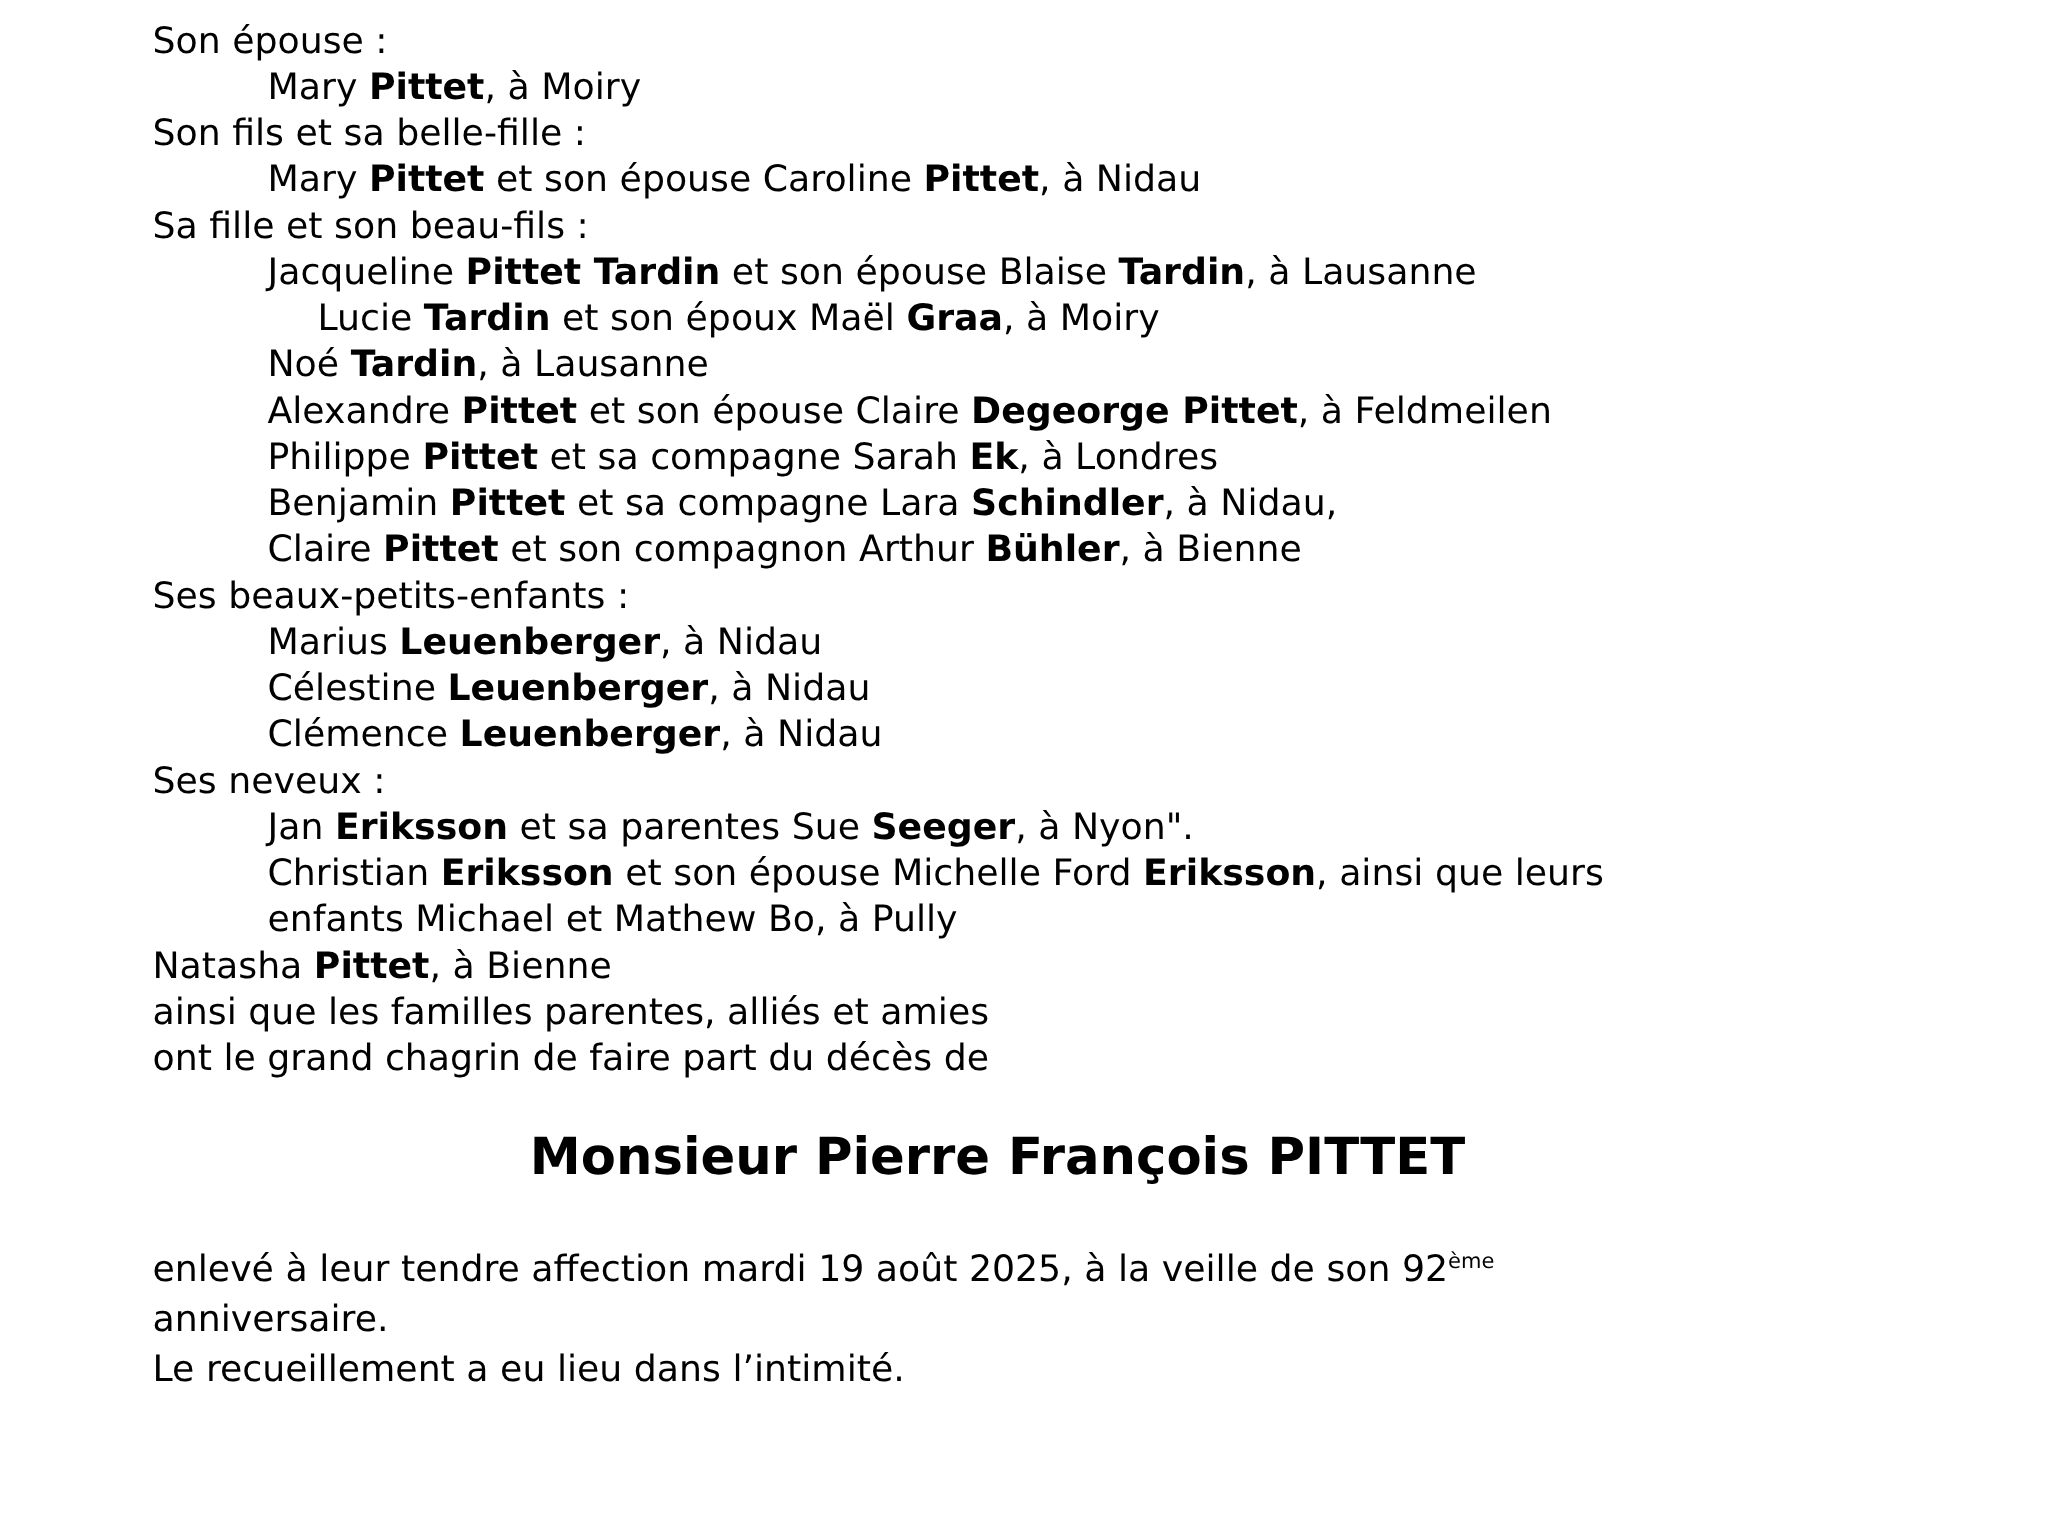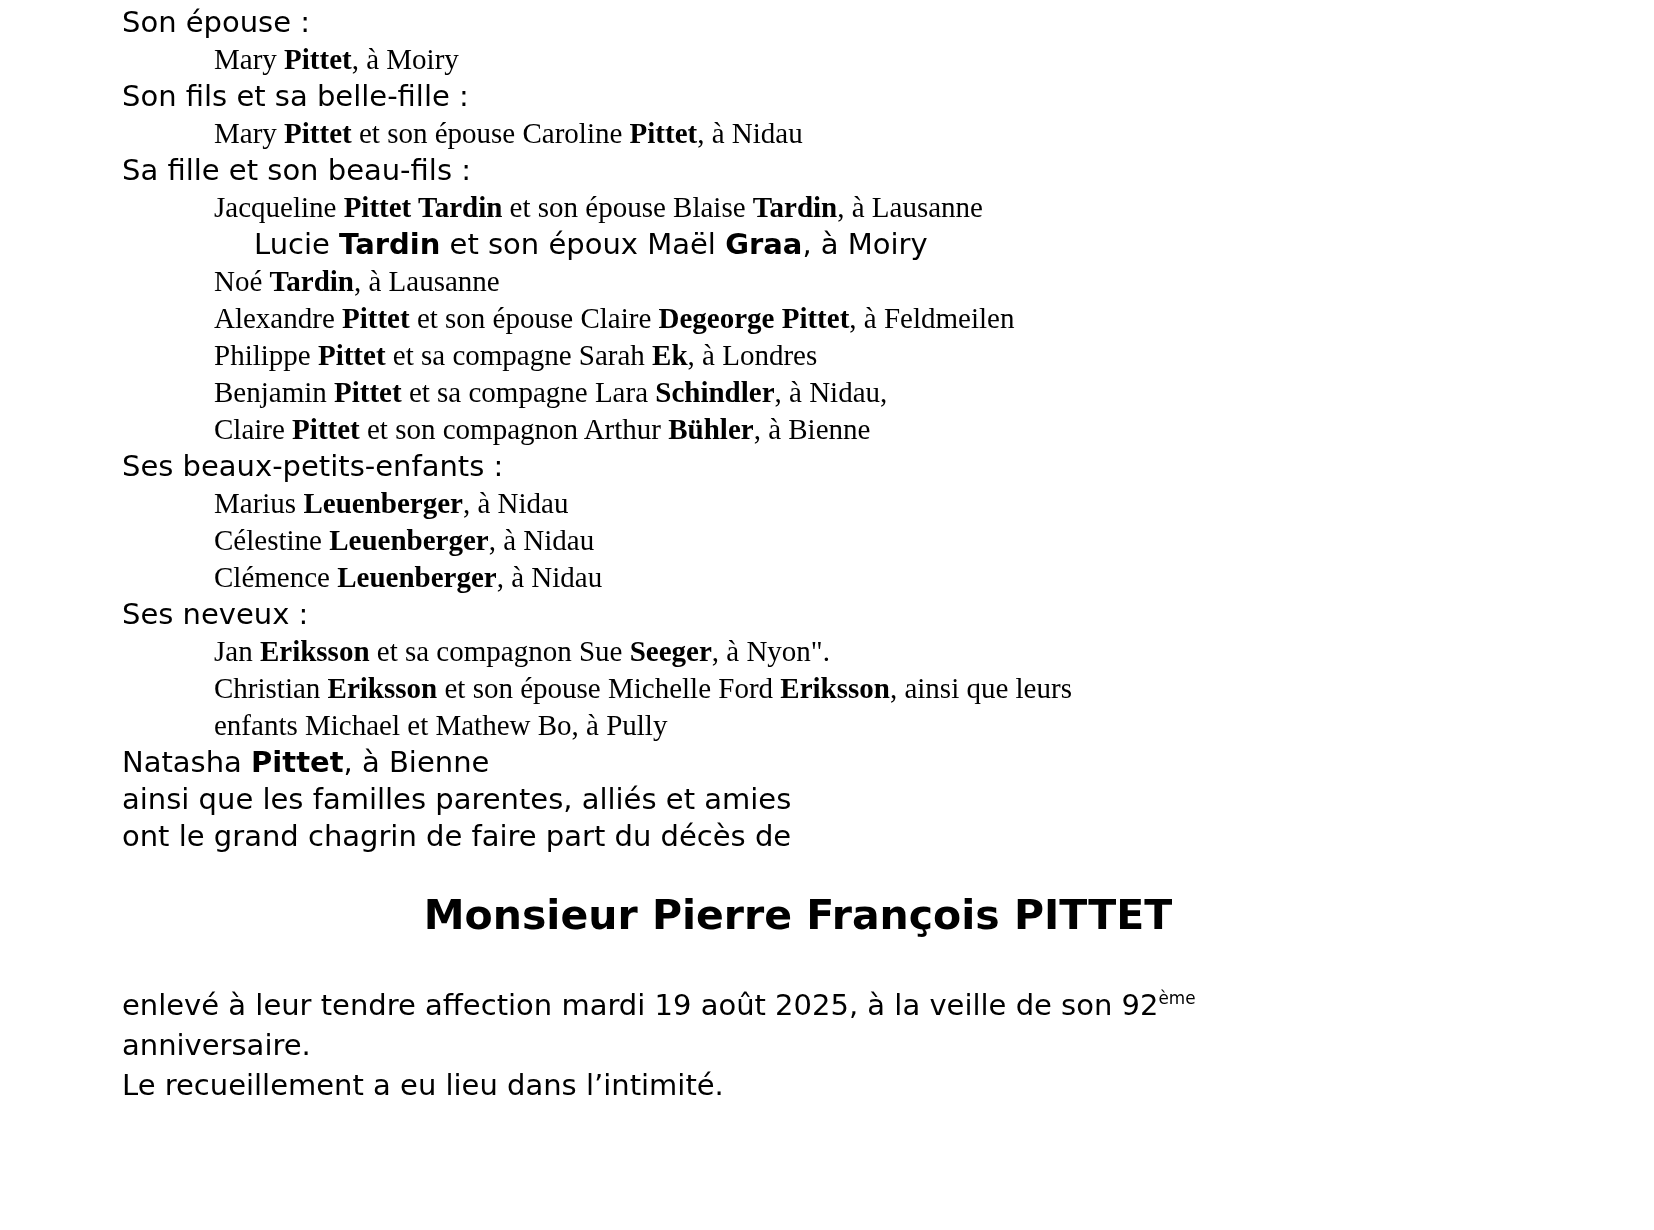--- a/index.html
+++ b/index.html
@@ -8,30 +8,30 @@
     background: #ffffff;
   }
   body {
     width: 1654px;
     height: 1230px;
     font-family: "DejaVu Sans", sans-serif;
     color: #000000;
     overflow: hidden;
   }
   .content {
-    padding-top: 4px;
+    padding-top: 14px;
     padding-left: 122px;
     width: 1352px;
   }
   .line {
     font-size: 29px;
     line-height: 37px;
   }
   .indent-0 { padding-left: 0; }
-  .indent-1 { padding-left: 92px; font-family: Liberation Serif, serif; }
+  .indent-1 { padding-left: 92px; }
   .indent-2 { padding-left: 132px; }
   .b { font-weight: bold; }
   .deceased-name {
     font-size: 41px;
     line-height: 48px;
     font-weight: bold;
     text-align: center;
     margin: 36px 0 46px 0;
   }
   .closing .line {
@@ -57,21 +57,21 @@
       <div class="line indent-1"><span>Noé </span><span class="b">Tardin</span><span>, à Lausanne</span></div>
       <div class="line indent-1"><span>Alexandre </span><span class="b">Pittet</span><span> et son épouse Claire </span><span class="b">Degeorge Pittet</span><span>, à Feldmeilen</span></div>
       <div class="line indent-1"><span>Philippe </span><span class="b">Pittet</span><span> et sa compagne Sarah </span><span class="b">Ek</span><span>, à Londres</span></div>
       <div class="line indent-1"><span>Benjamin </span><span class="b">Pittet</span><span> et sa compagne Lara </span><span class="b">Schindler</span><span>, à Nidau,</span></div>
       <div class="line indent-1"><span>Claire </span><span class="b">Pittet</span><span> et son compagnon Arthur </span><span class="b">Bühler</span><span>, à Bienne</span></div>
       <div class="line indent-0"><span>Ses beaux-petits-enfants :</span></div>
       <div class="line indent-1"><span>Marius </span><span class="b">Leuenberger</span><span>, à Nidau</span></div>
       <div class="line indent-1"><span>Célestine </span><span class="b">Leuenberger</span><span>, à Nidau</span></div>
       <div class="line indent-1"><span>Clémence </span><span class="b">Leuenberger</span><span>, à Nidau</span></div>
       <div class="line indent-0"><span>Ses neveux :</span></div>
-      <div class="line indent-1"><span>Jan </span><span class="b">Eriksson</span><span> et sa compagnon Sue </span><span class="b">Seeger</span><span>, à Nyon".</span></div>
+      <div class="line indent-1"><span>Jan </span><span class="b">Eriksson</span><span> et sa parentes Sue </span><span class="b">Seeger</span><span>, à Nyon".</span></div>
       <div class="line indent-1"><span>Christian </span><span class="b">Eriksson</span><span> et son épouse Michelle Ford </span><span class="b">Eriksson</span><span>, ainsi que leurs</span></div>
       <div class="line indent-1"><span>enfants Michael et Mathew Bo, à Pully</span></div>
       <div class="line indent-0"><span>Natasha </span><span class="b">Pittet</span><span>, à Bienne</span></div>
       <div class="line indent-0"><span>ainsi que les familles parentes, alliés et amies</span></div>
       <div class="line indent-0"><span>ont le grand chagrin de faire part du décès de</span></div>
     </div>
   <div class="deceased-name">Monsieur Pierre François PITTET</div>
   <div class="closing">
       <div class="line indent-0"><span>enlevé à leur tendre affection mardi 19 août 2025, à la veille de son 92</span><sup>ème</sup></div>
       <div class="line indent-0"><span>anniversaire.</span></div>

